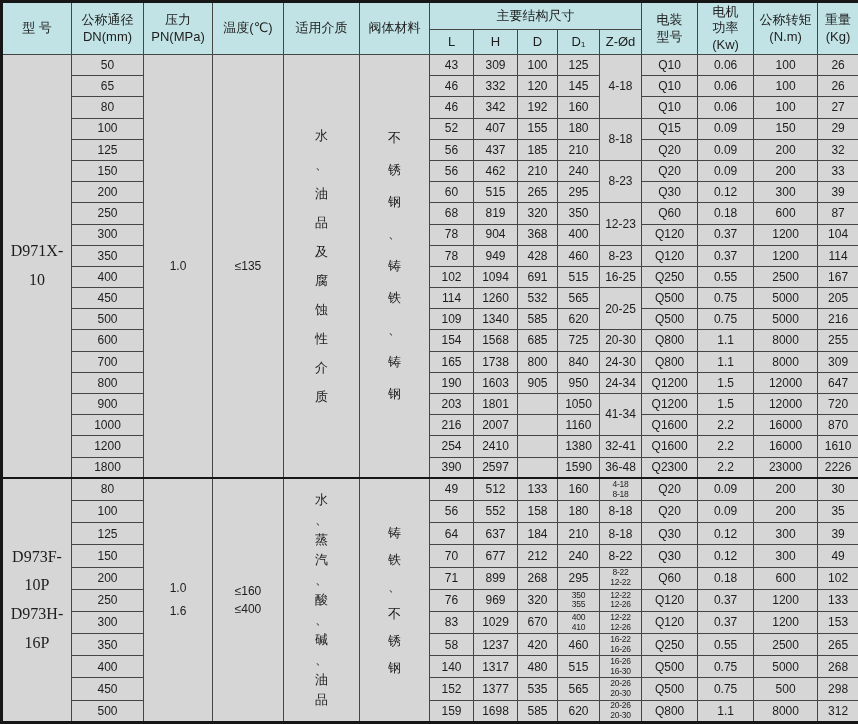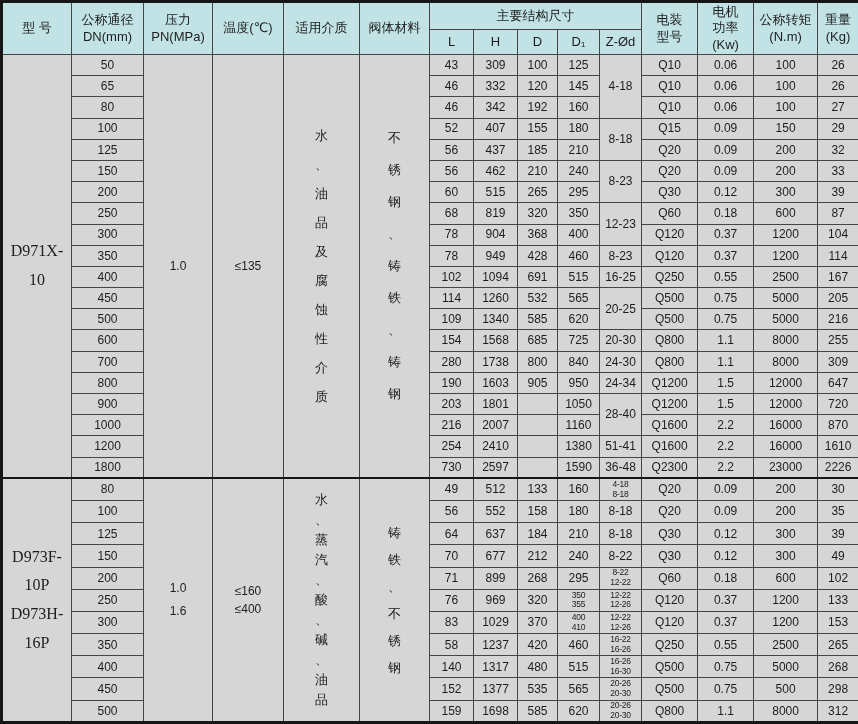--- a/index.html
+++ b/index.html
@@ -274,21 +274,21 @@
           <td>685</td>
           <td>725</td>
           <td>20-30</td>
           <td>Q800</td>
           <td>1.1</td>
           <td>8000</td>
           <td>255</td>
         </tr>
         <tr>
           <td>700</td>
-          <td>280</td>
+          <td>165</td>
           <td>1738</td>
           <td>800</td>
           <td>840</td>
           <td>24-30</td>
           <td>Q800</td>
           <td>1.1</td>
           <td>8000</td>
           <td>309</td>
         </tr>
         <tr>
@@ -302,21 +302,21 @@
           <td>1.5</td>
           <td>12000</td>
           <td>647</td>
         </tr>
         <tr>
           <td>900</td>
           <td>203</td>
           <td>1801</td>
           <td></td>
           <td>1050</td>
-          <td rowspan="2">28-40</td>
+          <td rowspan="2">41-34</td>
           <td>Q1200</td>
           <td>1.5</td>
           <td>12000</td>
           <td>720</td>
         </tr>
         <tr>
           <td>1000</td>
           <td>216</td>
           <td>2007</td>
           <td></td>
@@ -325,29 +325,29 @@
           <td>2.2</td>
           <td>16000</td>
           <td>870</td>
         </tr>
         <tr>
           <td>1200</td>
           <td>254</td>
           <td>2410</td>
           <td></td>
           <td>1380</td>
-          <td>51-41</td>
+          <td>32-41</td>
           <td>Q1600</td>
           <td>2.2</td>
           <td>16000</td>
           <td>1610</td>
         </tr>
         <tr>
           <td>1800</td>
-          <td>730</td>
+          <td>390</td>
           <td>2597</td>
           <td></td>
           <td>1590</td>
           <td>36-48</td>
           <td>Q2300</td>
           <td>2.2</td>
           <td>23000</td>
           <td>2226</td>
         </tr>
       </tbody>
@@ -448,21 +448,21 @@
 12-26</td>
           <td>Q120</td>
           <td>0.37</td>
           <td>1200</td>
           <td>133</td>
         </tr>
         <tr>
           <td>300</td>
           <td>83</td>
           <td>1029</td>
-          <td>370</td>
+          <td>670</td>
           <td class="small">400
 410</td>
           <td class="small">12-22
 12-26</td>
           <td>Q120</td>
           <td>0.37</td>
           <td>1200</td>
           <td>153</td>
         </tr>
         <tr>

